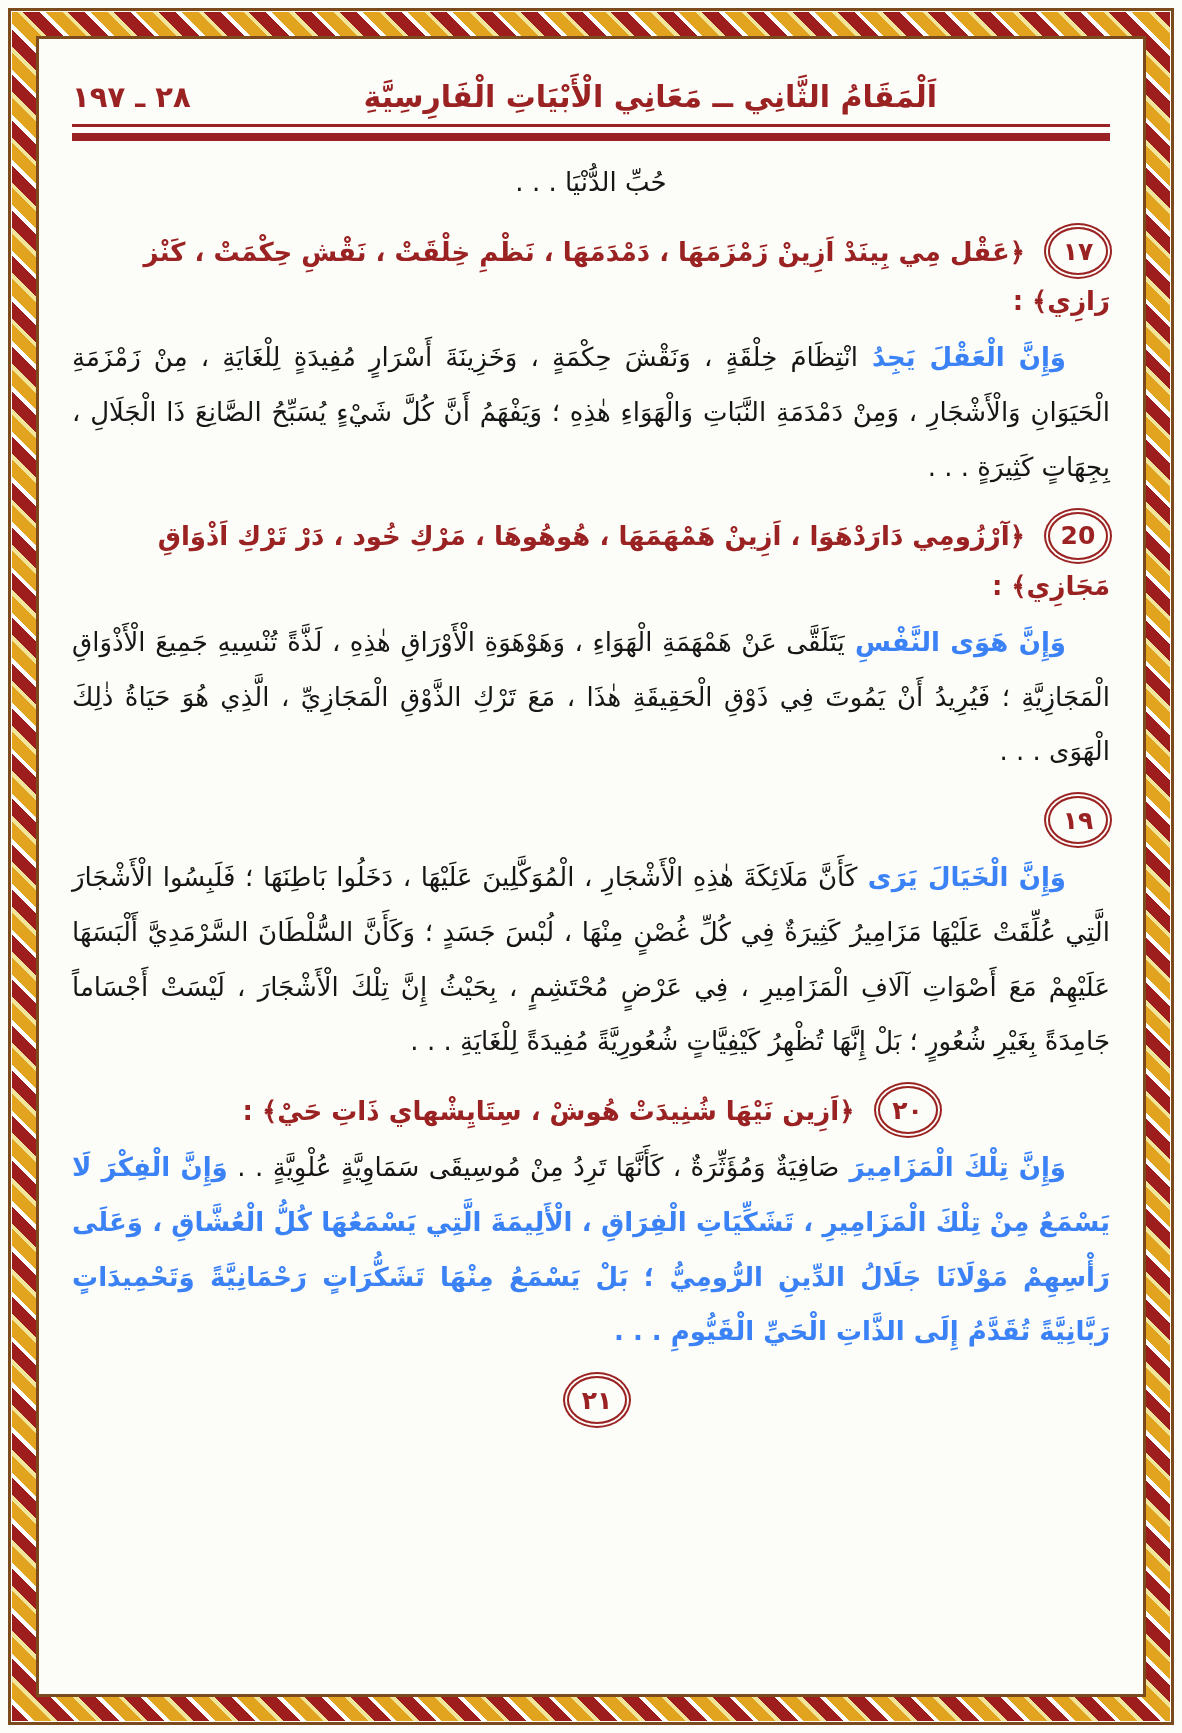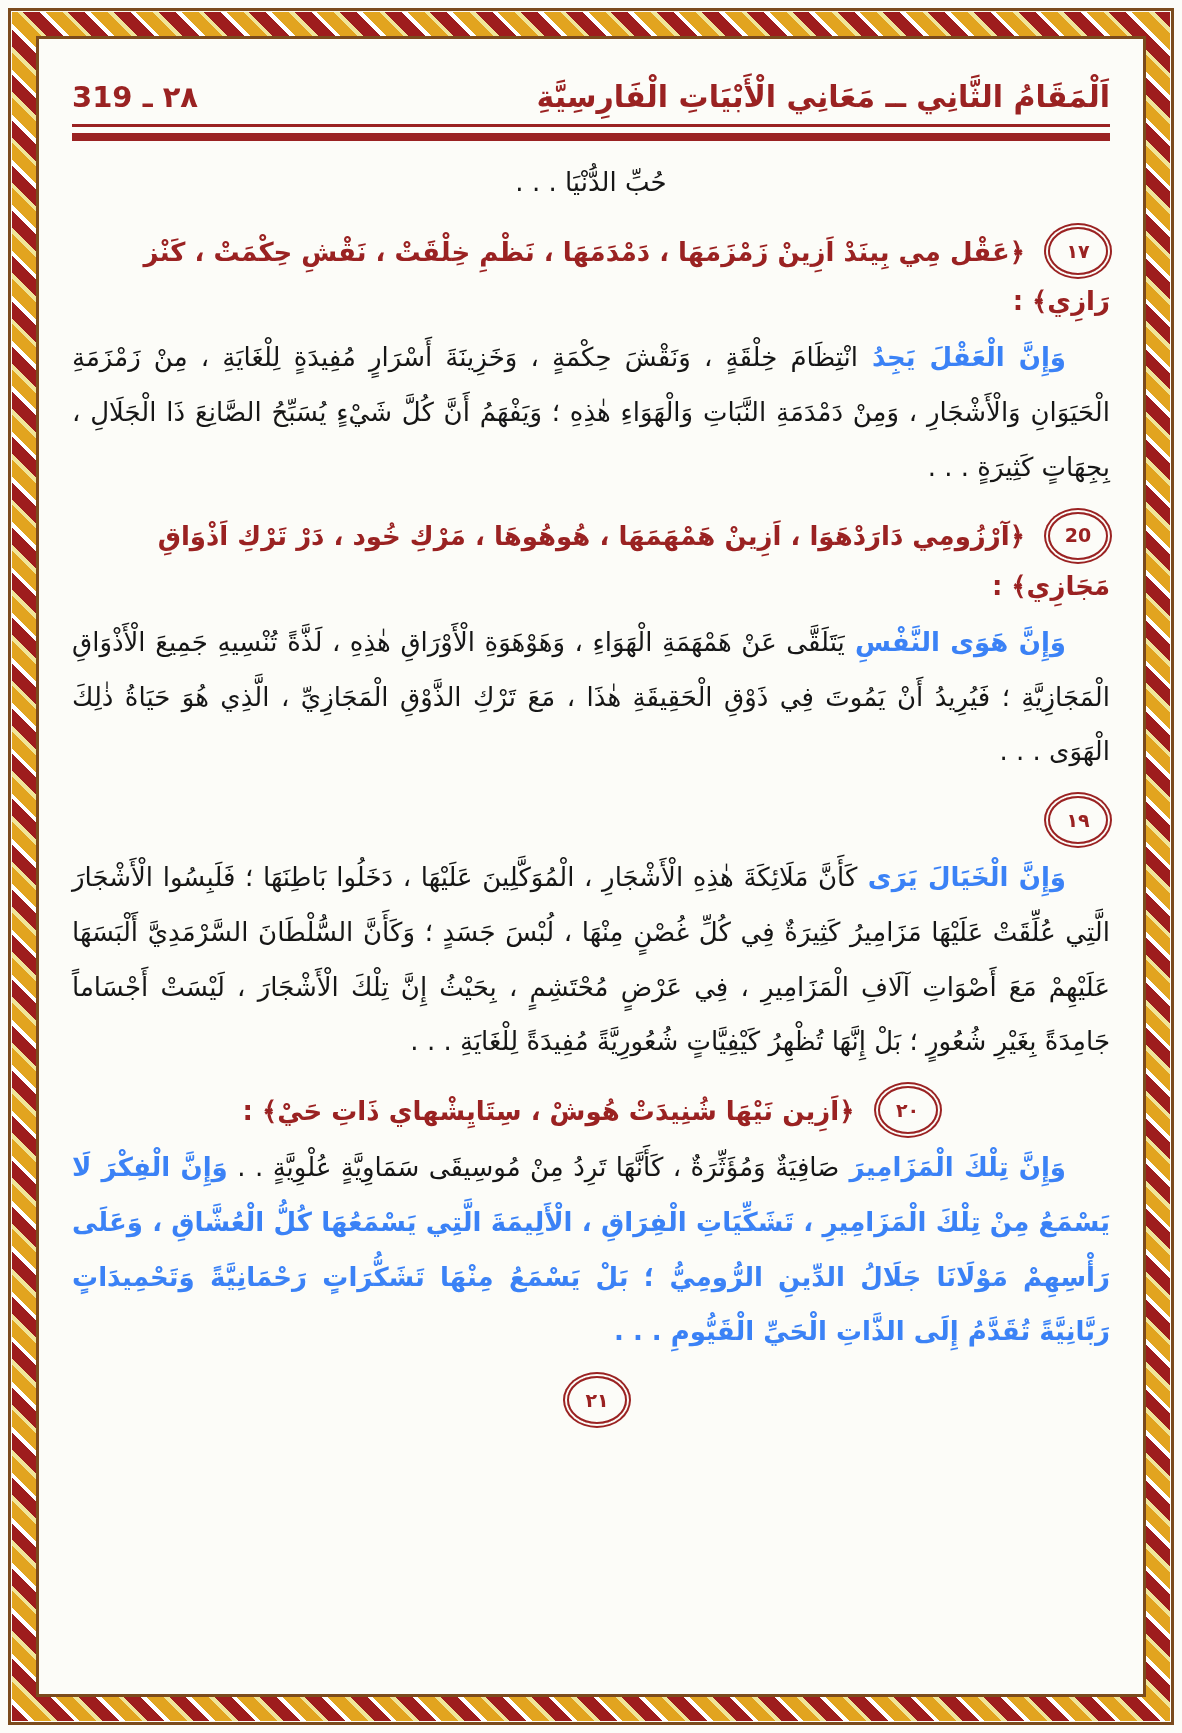--- a/index.html
+++ b/index.html
@@ -43,21 +43,21 @@
   }
   .page-number{
     order:2;
     font-weight:bold;color:#9a2222;
     font-size:29px;white-space:nowrap;
     margin-right:auto;
     line-height:1.4;
   }
   .page-title{
     order:1;
-    flex:1;
+    flex:1;text-align:center;
     font-weight:bold;color:#9a2222;
     font-size:30px;line-height:1.4;
   }
   .header-rule{
     height:6px;
     border-top:3px solid #9a2222;
     border-bottom:8px solid #9a2222;
     margin:6px 0 14px;
   }
   .intro-line{
@@ -71,41 +71,41 @@
     line-height:1.9;
   }
   .verse-line.centered{text-align:center;}
   .medallion{
     display:inline-flex;align-items:center;justify-content:center;
     width:56px;height:44px;
     border:2px solid #9a2222;border-radius:50%;
     box-shadow:0 0 0 2px #fcfcf8,0 0 0 4px #9a2222;
     margin-left:14px;margin-right:2px;
     vertical-align:middle;
-    font-size:19px;line-height:1;
+    font-size:25px;line-height:1;
     position:relative;top:-2px;
   }
   .paragraph{
     margin:4px 0 10px;
     text-indent:44px;
   }
   .run-red{color:#3b82f6;font-weight:bold;}
   .run-black{color:#161616;font-weight:normal;}
   .verse-text{letter-spacing:0.5px;}
 </style>
 </head>
 <body>
 
 <div class="page">
   <div class="chain-border"></div>
 
   <div class="content">
 
     <div class="header">
-      <div class="page-number">٢٨ ـ 319</div>
+      <div class="page-number">٢٨ ـ ١٩٧</div>
       <div class="page-title">اَلْمَقَامُ الثَّانِي ــ مَعَانِي الْأَبْيَاتِ الْفَارِسِيَّةِ</div>
     </div>
     <div class="header-rule"></div>
 
     <p class="intro-line">حُبِّ الدُّنْيَا . . .</p>
 
     <div id="sections-host">
   <div class="section">
     <div class="verse-line">
       <span class="medallion">

